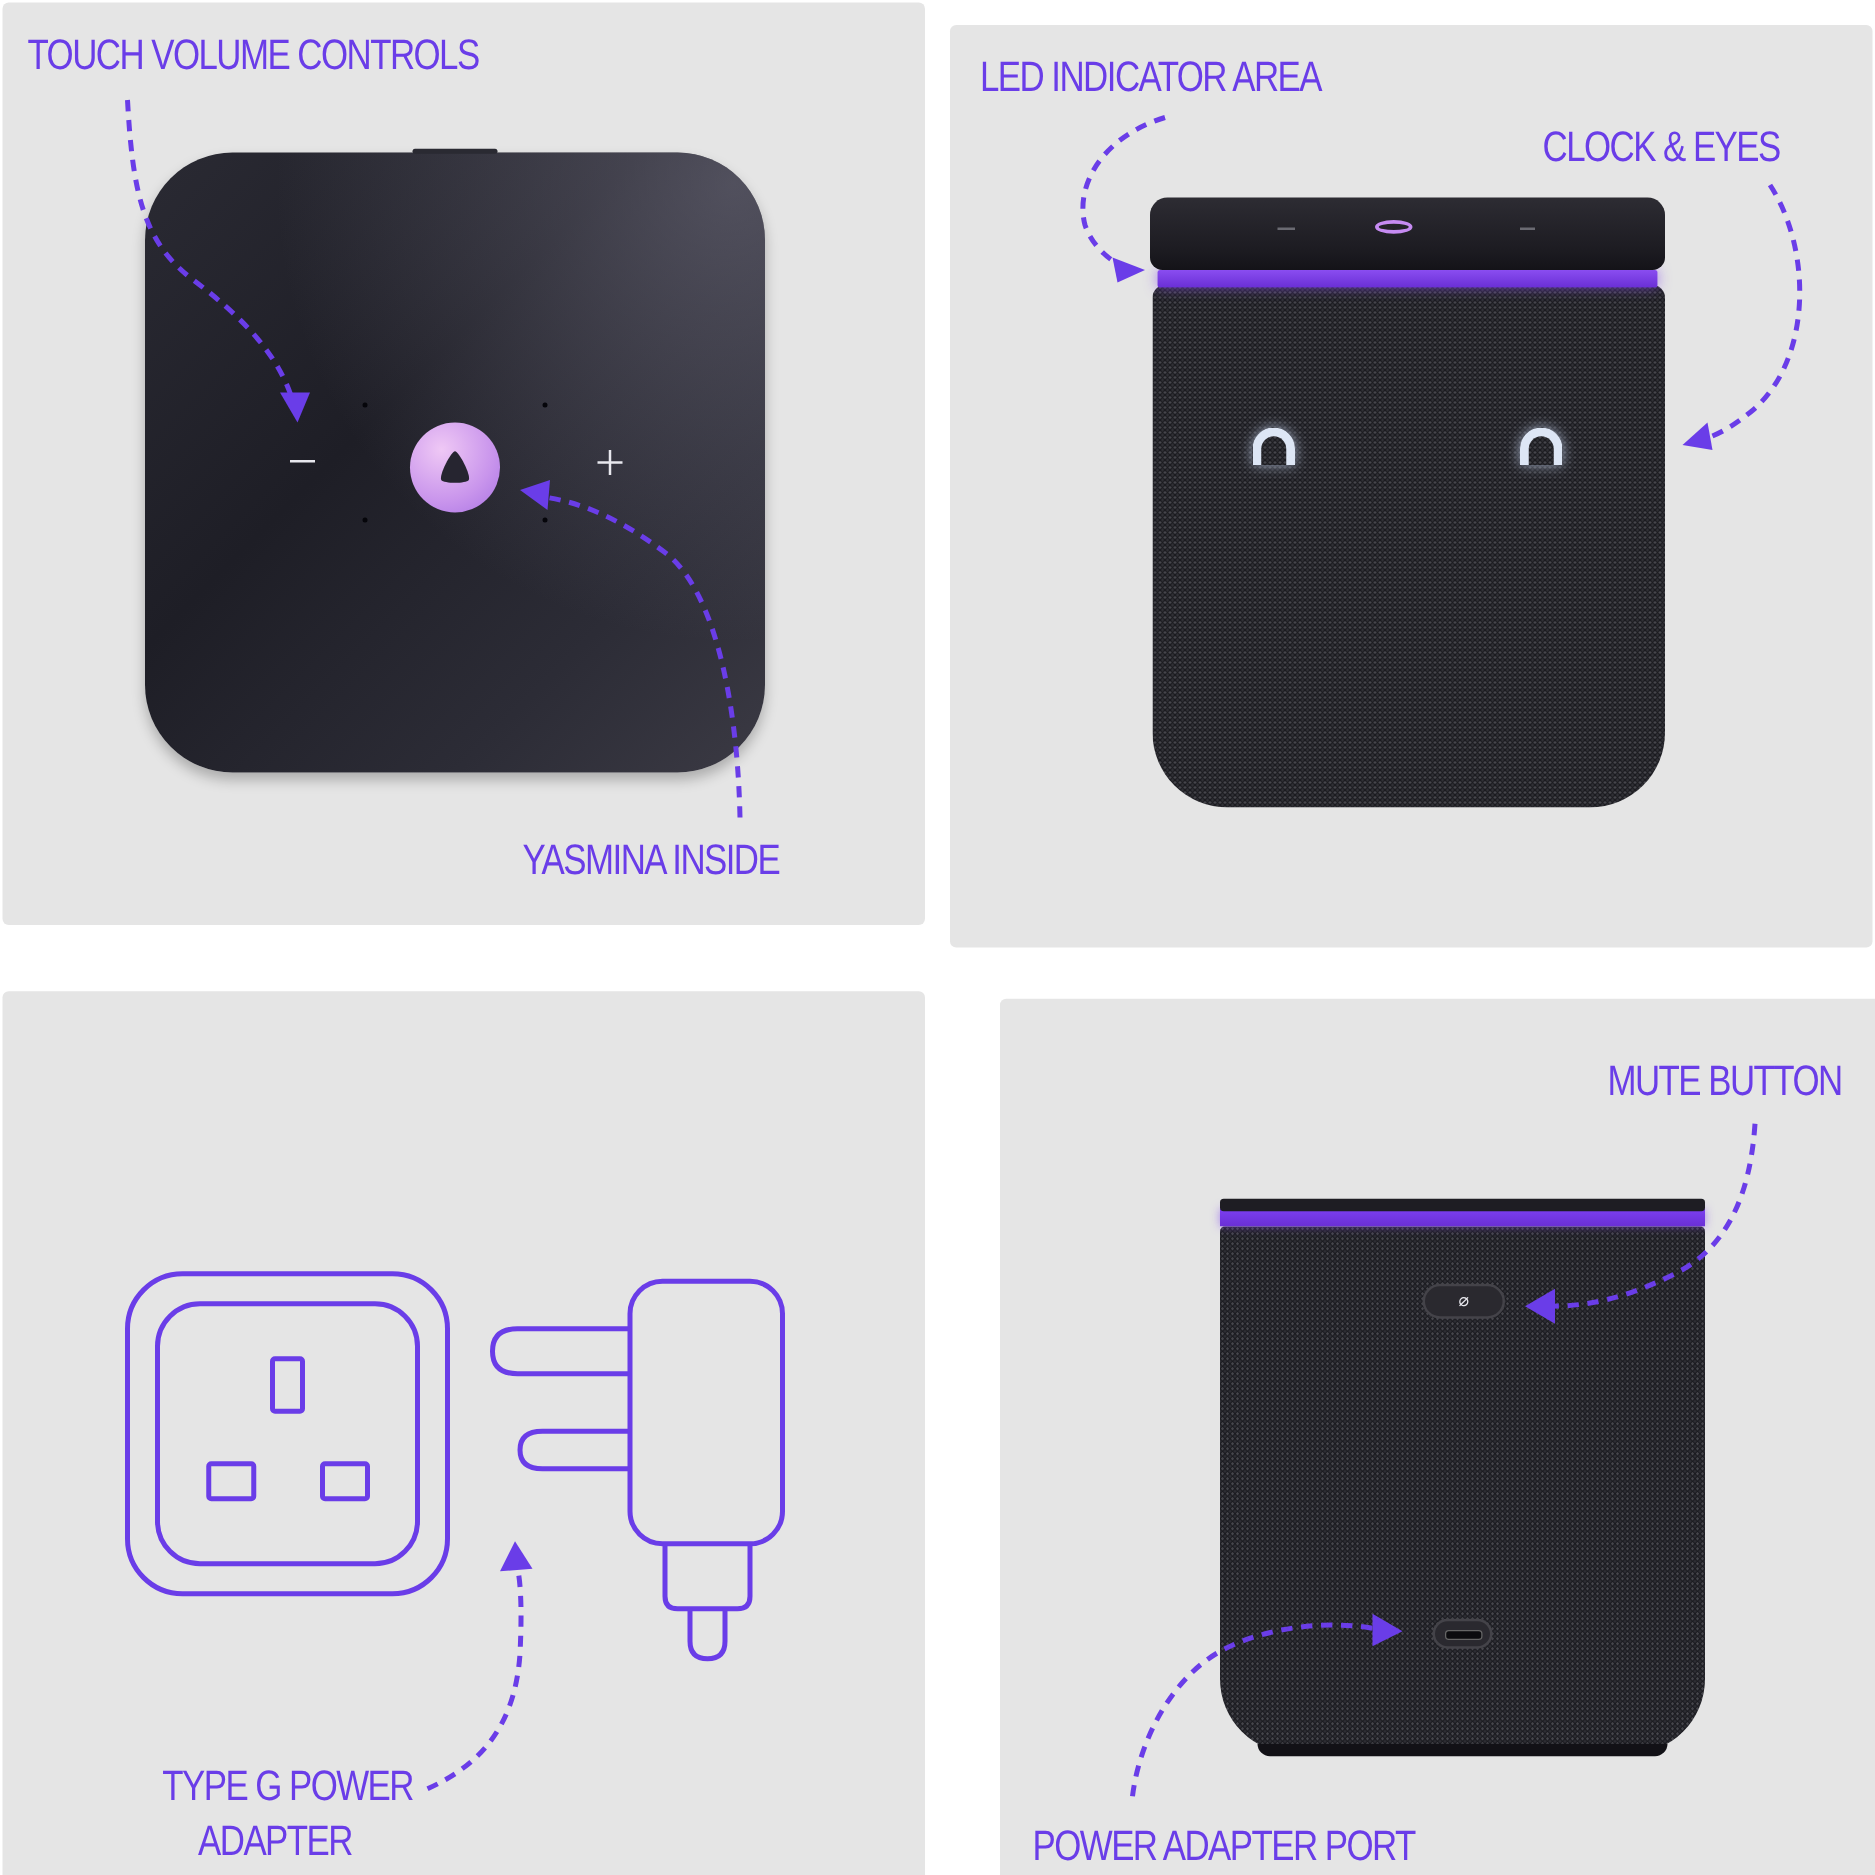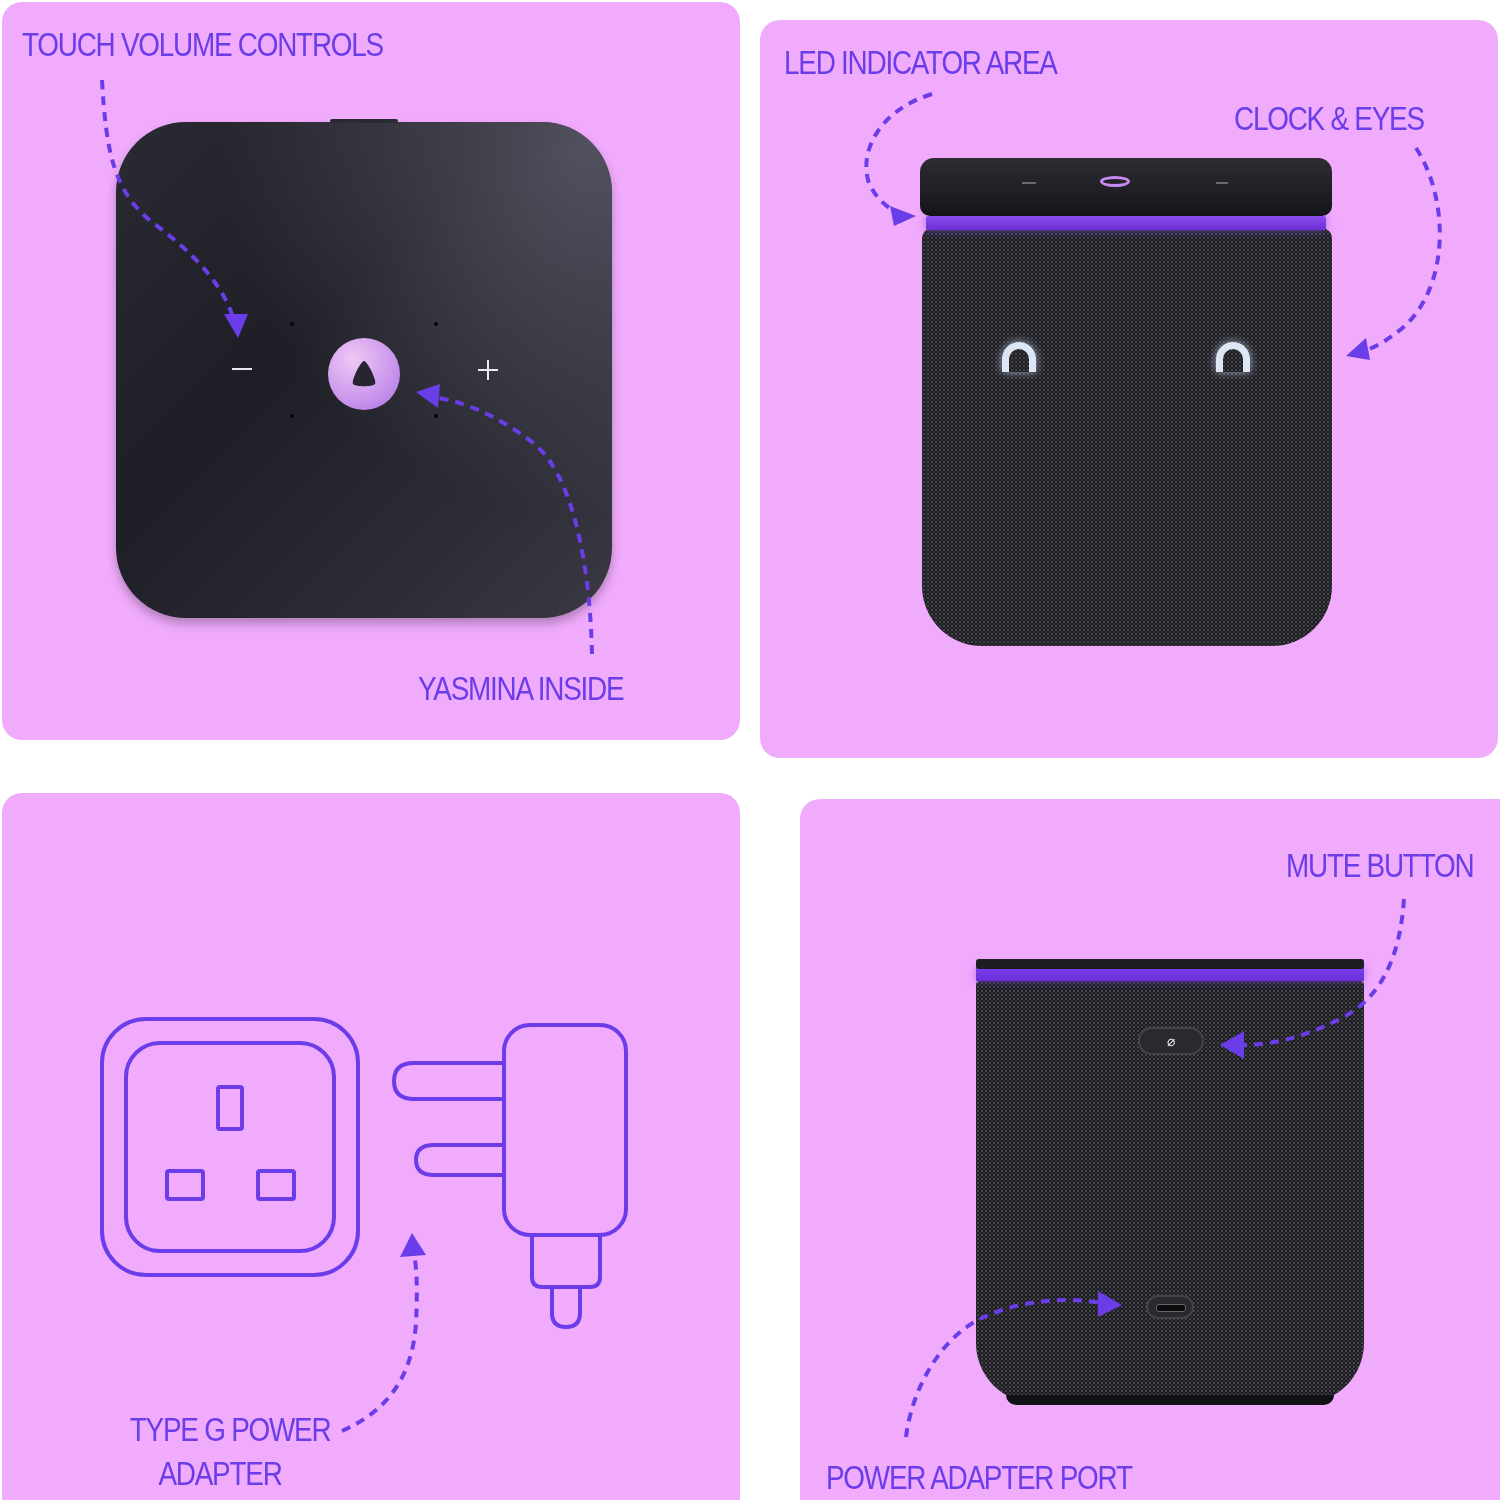--- a/index.html
+++ b/index.html
@@ -1,17 +1,17 @@
 <!DOCTYPE html>
 <html><head>
 <meta charset="utf-8">
 <style>
   html,body{margin:0;padding:0;background:#ffffff;}
   body{width:1500px;height:1500px;position:relative;overflow:hidden;font-family:"Liberation Sans",sans-serif;}
-  .panel{position:absolute;width:738px;height:738px;background:#f0abfc;border-radius:20px;overflow:hidden;}
+  .panel{position:absolute;width:738px;height:738px;background:#e5e5e5;border-radius:5px;overflow:hidden;}
   .p1{left:2px;top:2px;}
   .p2{left:760px;top:2px;margin-top:18px;}
   .p3{left:2px;top:793px;}
   .p4{left:800px;top:760px;margin-top:39px;}
   .label{position:absolute;color:#6A3DE8;font-family:"Liberation Sans Narrow","Liberation Sans",sans-serif;font-size:34px;font-weight:400;letter-spacing:-1.5px;transform:scaleX(0.82);transform-origin:left top;white-space:nowrap;line-height:1.1;}
   .label.center{text-align:center;transform-origin:center top;}
   svg.overlay{position:absolute;left:0;top:0;width:738px;height:738px;pointer-events:none;}
   
   .top-device{position:absolute;left:114px;top:120px;width:496px;height:496px;border-radius:70px;background:linear-gradient(135deg,#2a2a33 0%,#1e1e26 40%,#2c2c36 75%,#3b3a44 100%);box-shadow:0 6px 10px rgba(0,0,0,0.25);}
   .top-device .sheen{position:absolute;inset:0;border-radius:70px;background:radial-gradient(circle at 95% 5%,rgba(120,118,135,0.55),rgba(0,0,0,0) 55%);}

